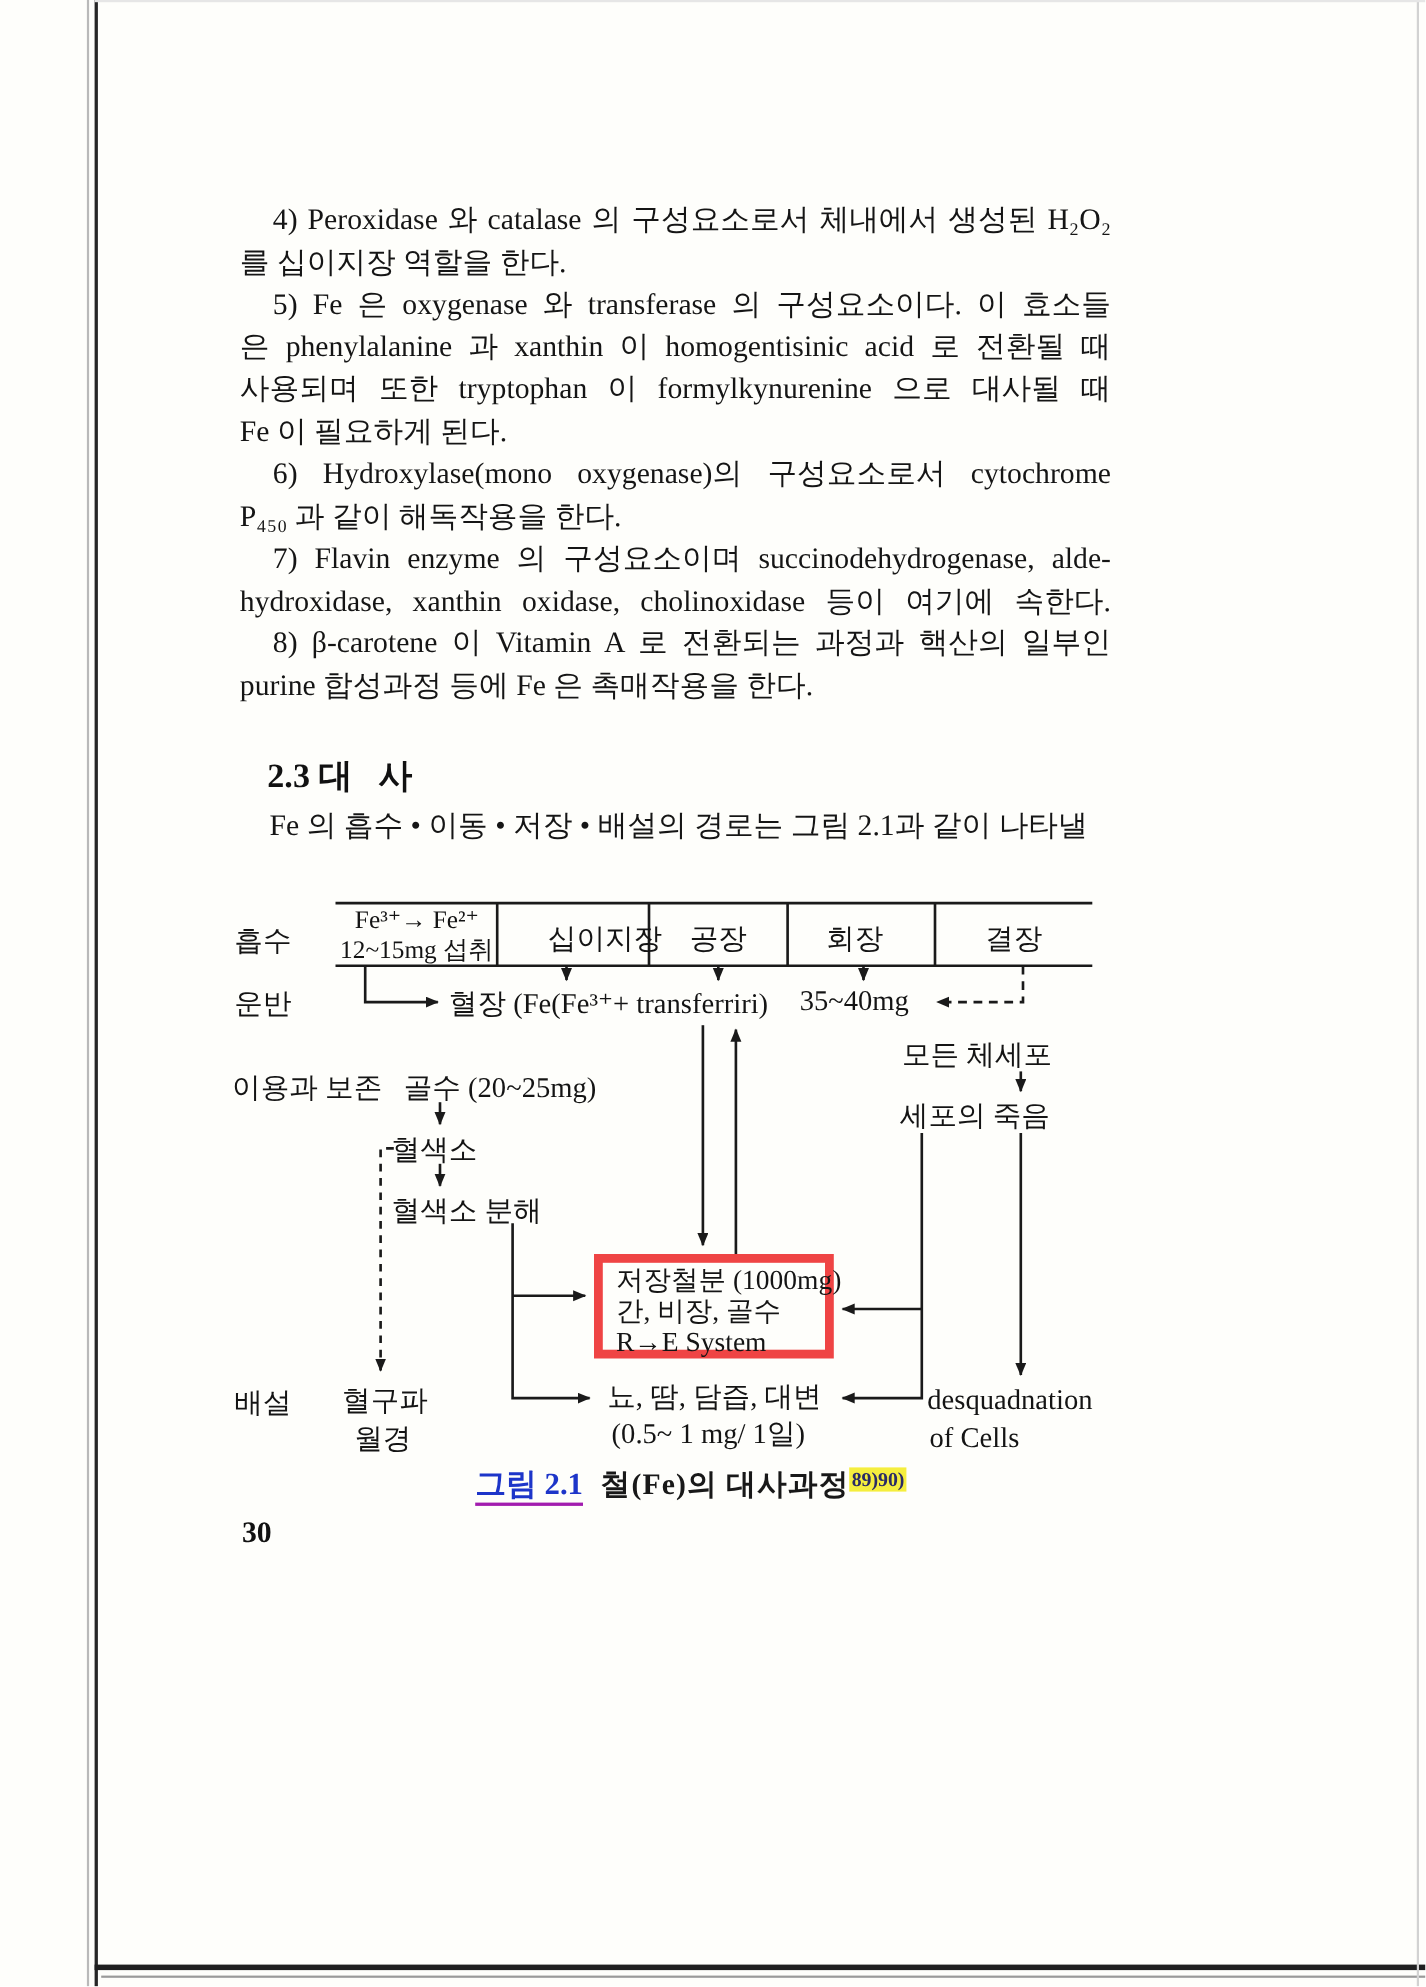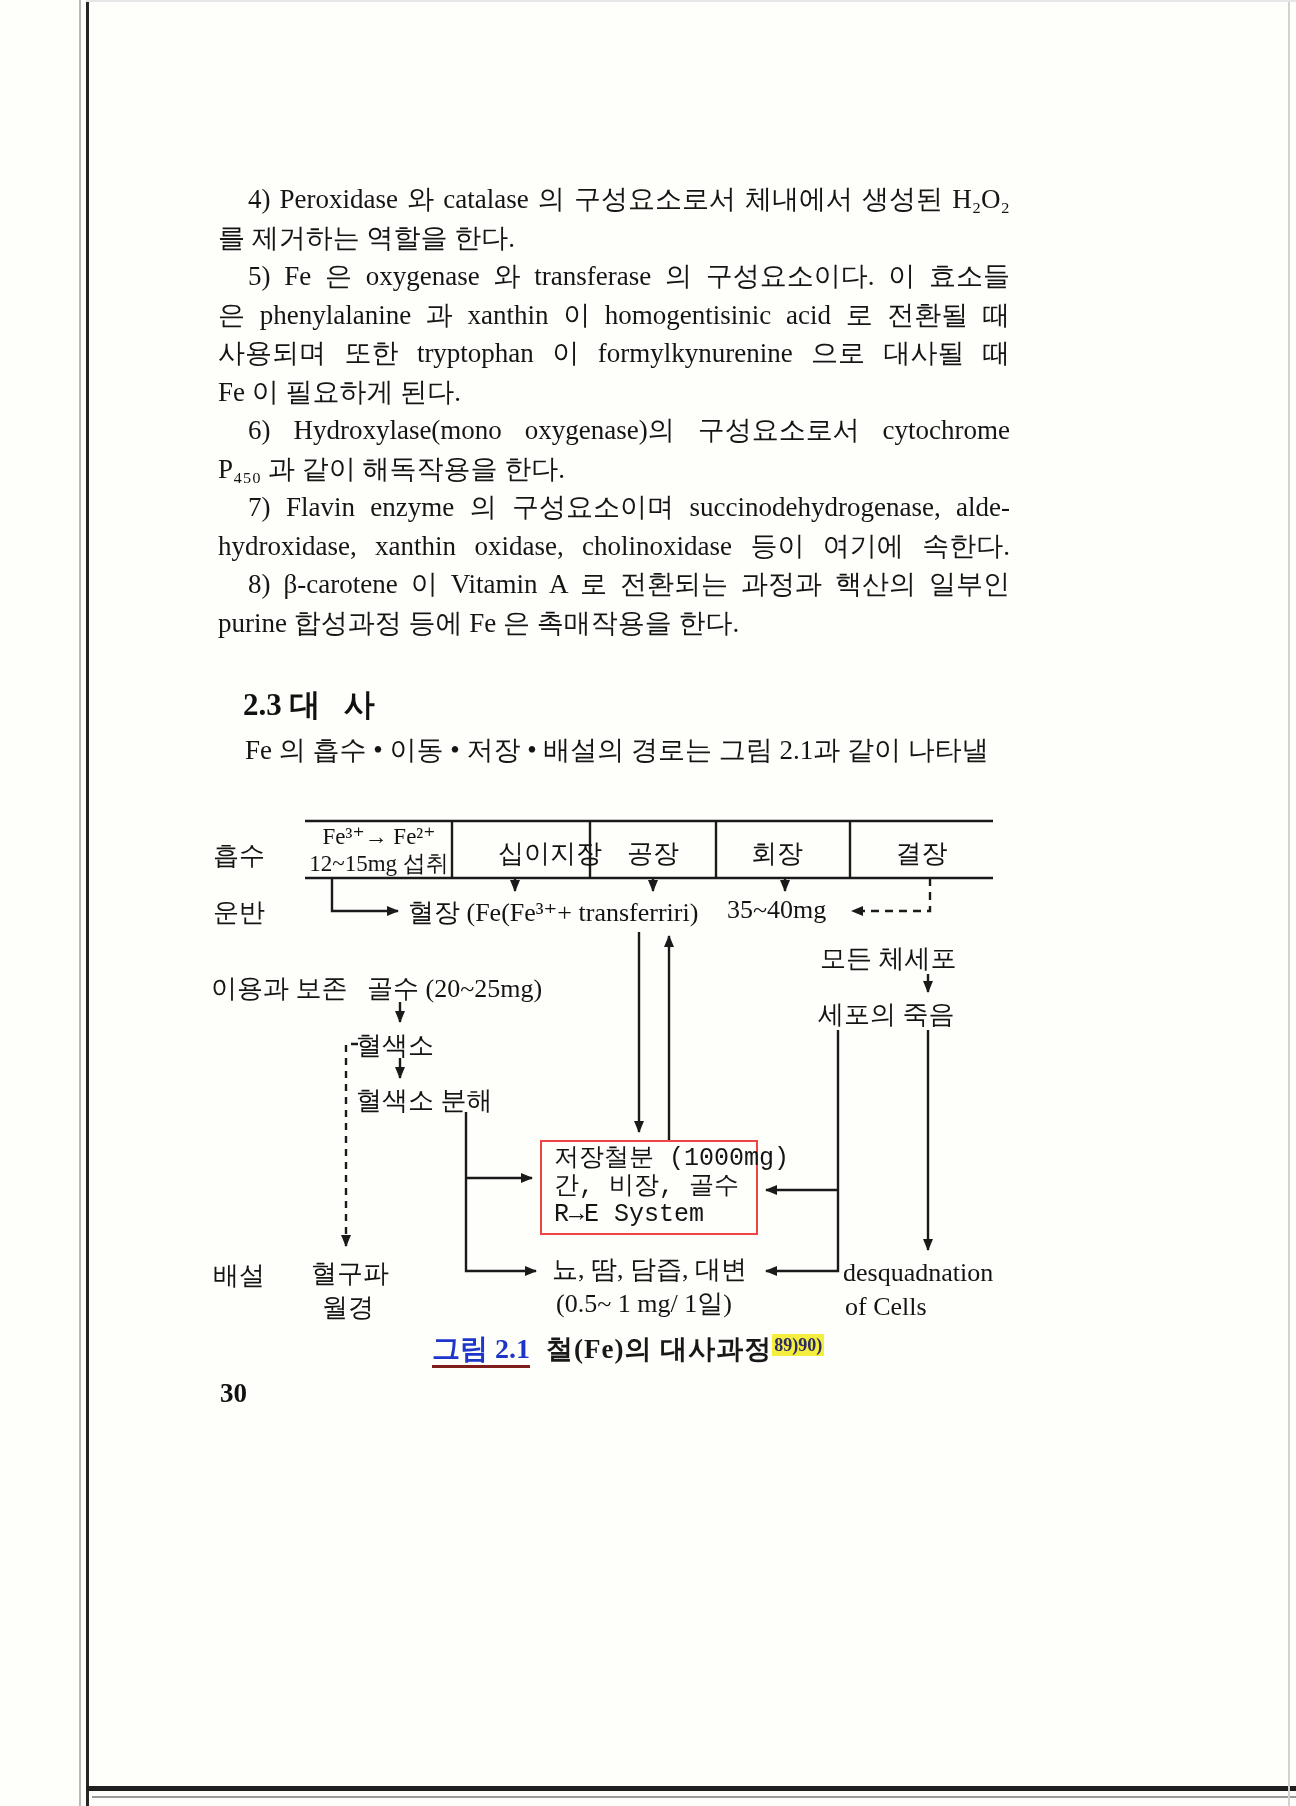--- a/index.html
+++ b/index.html
@@ -31,47 +31,47 @@
   }
   .intro-line { position:absolute; left:245px; top:732px; font-size:27px; white-space:nowrap; color:#151515; }
 
   
   .diagram-lines { position:absolute; left:0; top:0; z-index:1; }
   .dt { position:absolute; font-size:26px; white-space:nowrap; z-index:2; color:#141414; }
   .cell { position:absolute; text-align:center; font-size:26px; z-index:2; color:#141414; }
   .cell.small { font-size:23px; line-height:27px; }
   .storage-box {
     position:absolute; left:540px; top:1140px; width:218px; height:95px;
-    border:2px solid #ef4444; padding:3px 12px; font-size:25px; line-height:28px;
-    background:#fefefb; z-index:2; white-space:nowrap; color:#141414;font-family:Liberation Mono, monospace;
+    border:8px solid #ef4444; padding:3px 12px; font-size:25px; line-height:28px;
+    background:#fefefb; z-index:2; white-space:nowrap; color:#141414;
   }
 
   
   .caption { position:absolute; left:432px; top:1330px; font-size:27px; z-index:2; white-space:nowrap; }
-  .cap-label { color:#1d35c9; font-weight:bold; font-size:28px; border-bottom:3px solid #7f1d1d; padding-bottom:1px; margin-right:16px; }
+  .cap-label { color:#1d35c9; font-weight:bold; font-size:28px; border-bottom:3px solid #a21caf; padding-bottom:1px; margin-right:16px; }
   .cap-title { font-weight:bold; letter-spacing:1px; color:#181818; }
   .cap-ref { background:#f5ee3e; font-size:18px; font-weight:bold; vertical-align:7px; padding:1px 2px; color:#2a2a66; }
 
   .page-number { position:absolute; left:220px; top:1378px; font-size:27px; font-weight:bold; color:#111; }
 </style>
 </head>
 <body>
 
 <div class="page">
 
   <div class="edge-left-light"></div>
   <div class="edge-left-dark"></div>
   <div class="edge-bottom"></div>
   <div class="edge-bottom2"></div>
   <div class="edge-right"></div>
   <div class="edge-top"></div>
 
   <div class="body-text">
     <div class="line indent j">4) Peroxidase 와 catalase 의 구성요소로서 체내에서 생성된 H₂O₂</div>
-    <div class="line">를 제거하는 역할을 한다.</div>
+    <div class="line">를 십이지장 역할을 한다.</div>
     <div class="line indent j">5) Fe 은 oxygenase 와 transferase 의 구성요소이다. 이 효소들</div>
     <div class="line j">은 phenylalanine 과 xanthin 이 homogentisinic acid 로 전환될 때</div>
     <div class="line j">사용되며 또한 tryptophan 이 formylkynurenine 으로 대사될 때</div>
     <div class="line">Fe 이 필요하게 된다.</div>
     <div class="line indent j">6) Hydroxylase(mono oxygenase)의 구성요소로서 cytochrome</div>
     <div class="line">P₄₅₀ 과 같이 해독작용을 한다.</div>
     <div class="line indent j">7) Flavin enzyme 의 구성요소이며 succinodehydrogenase, alde-</div>
     <div class="line j">hydroxidase, xanthin oxidase, cholinoxidase 등이 여기에 속한다.</div>
     <div class="line indent j">8) β-carotene 이 Vitamin A 로 전환되는 과정과 핵산의 일부인</div>
     <div class="line">purine 합성과정 등에 Fe 은 촉매작용을 한다.</div>

